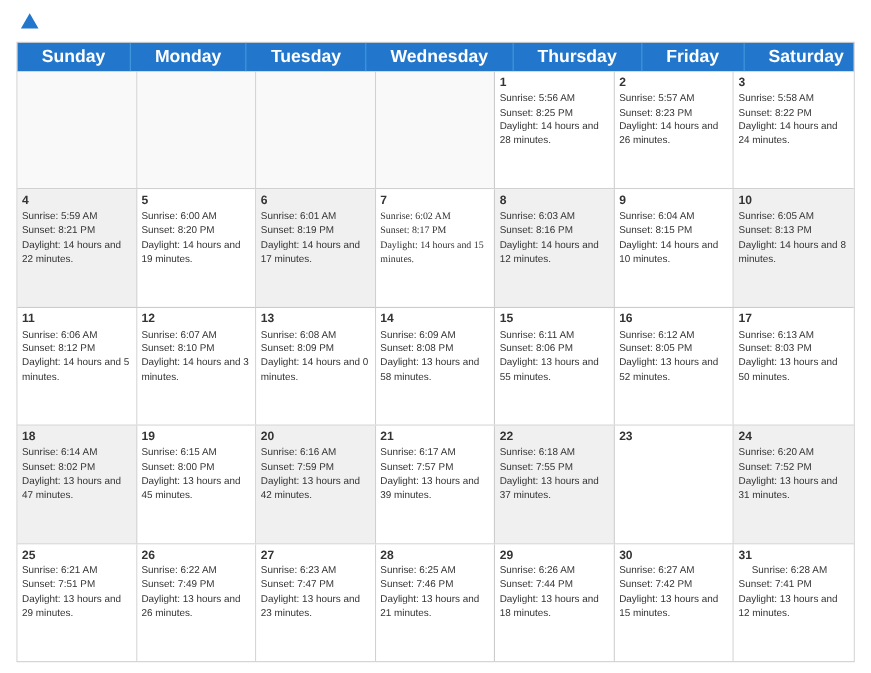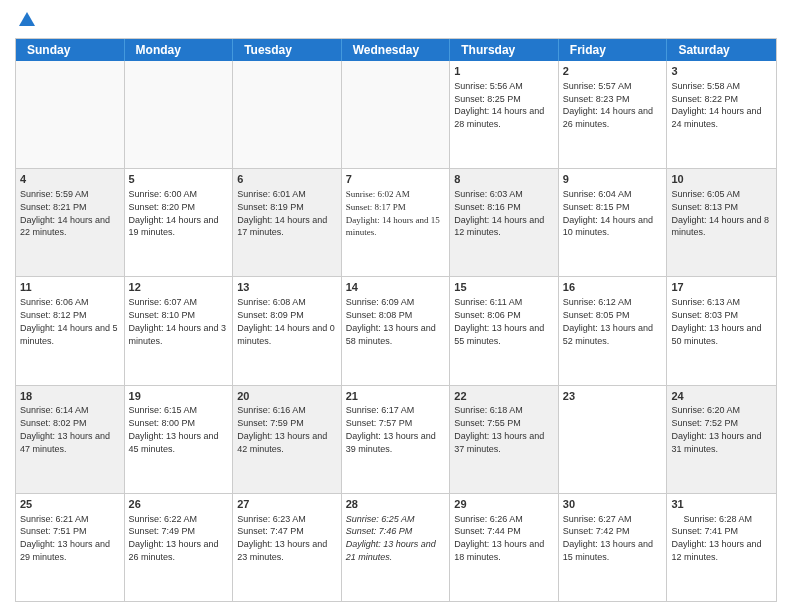--- a/index.html
+++ b/index.html
@@ -67,22 +67,22 @@
       border: 1px solid #ccc;
     }
     .cal-header {
       display: grid;
       grid-template-columns: repeat(7, 1fr);
       background: #2277cc;
     }
     .cal-header-cell {
       color: #fff;
       font-weight: bold;
-      font-size: 12px;
-      padding: 4px 11px;
+      font-size: 16px;
+      padding: 4px 22px;
       border-right: 1px solid #4499dd;
       text-align: left;
     }
     .cal-header-cell:last-child { border-right: none; }
     .cal-body {
       flex: 1;
       display: flex;
       flex-direction: column;
     }
     .cal-row {
@@ -232,21 +232,21 @@
         <div class="cal-row">
           <div class="cal-cell"><span class="day-num">25</span><span class="cell-info" style="white-space: pre-line;">Sunrise: 6:21 AM
 Sunset: 7:51 PM
 Daylight: 13 hours and 29 minutes.</span></div>
           <div class="cal-cell"><span class="day-num">26</span><span class="cell-info" style="white-space: pre-line;">Sunrise: 6:22 AM
 Sunset: 7:49 PM
 Daylight: 13 hours and 26 minutes.</span></div>
           <div class="cal-cell"><span class="day-num">27</span><span class="cell-info" style="white-space: pre-line;">Sunrise: 6:23 AM
 Sunset: 7:47 PM
 Daylight: 13 hours and 23 minutes.</span></div>
-          <div class="cal-cell"><span class="day-num">28</span><span class="cell-info" style="white-space: pre-line; font-style: italic;">Sunrise: 6:25 AM
+          <div class="cal-cell"><span class="day-num">28</span><span class="cell-info" style="white-space: pre-line;">Sunrise: 6:25 AM
 Sunset: 7:46 PM
 Daylight: 13 hours and 21 minutes.</span></div>
           <div class="cal-cell"><span class="day-num">29</span><span class="cell-info" style="white-space: pre-line; margin-top: 20px;">Sunrise: 6:26 AM
 Sunset: 7:44 PM
 Daylight: 13 hours and 18 minutes.</span></div>
           <div class="cal-cell"><span class="day-num">30</span><span class="cell-info" style="white-space: pre-line;">Sunrise: 6:27 AM
 Sunset: 7:42 PM
 Daylight: 13 hours and 15 minutes.</span></div>
           <div class="cal-cell"><span class="day-num">31</span><span class="cell-info" style="white-space: pre-line; margin-left: 12px;">Sunrise: 6:28 AM
 Sunset: 7:41 PM

